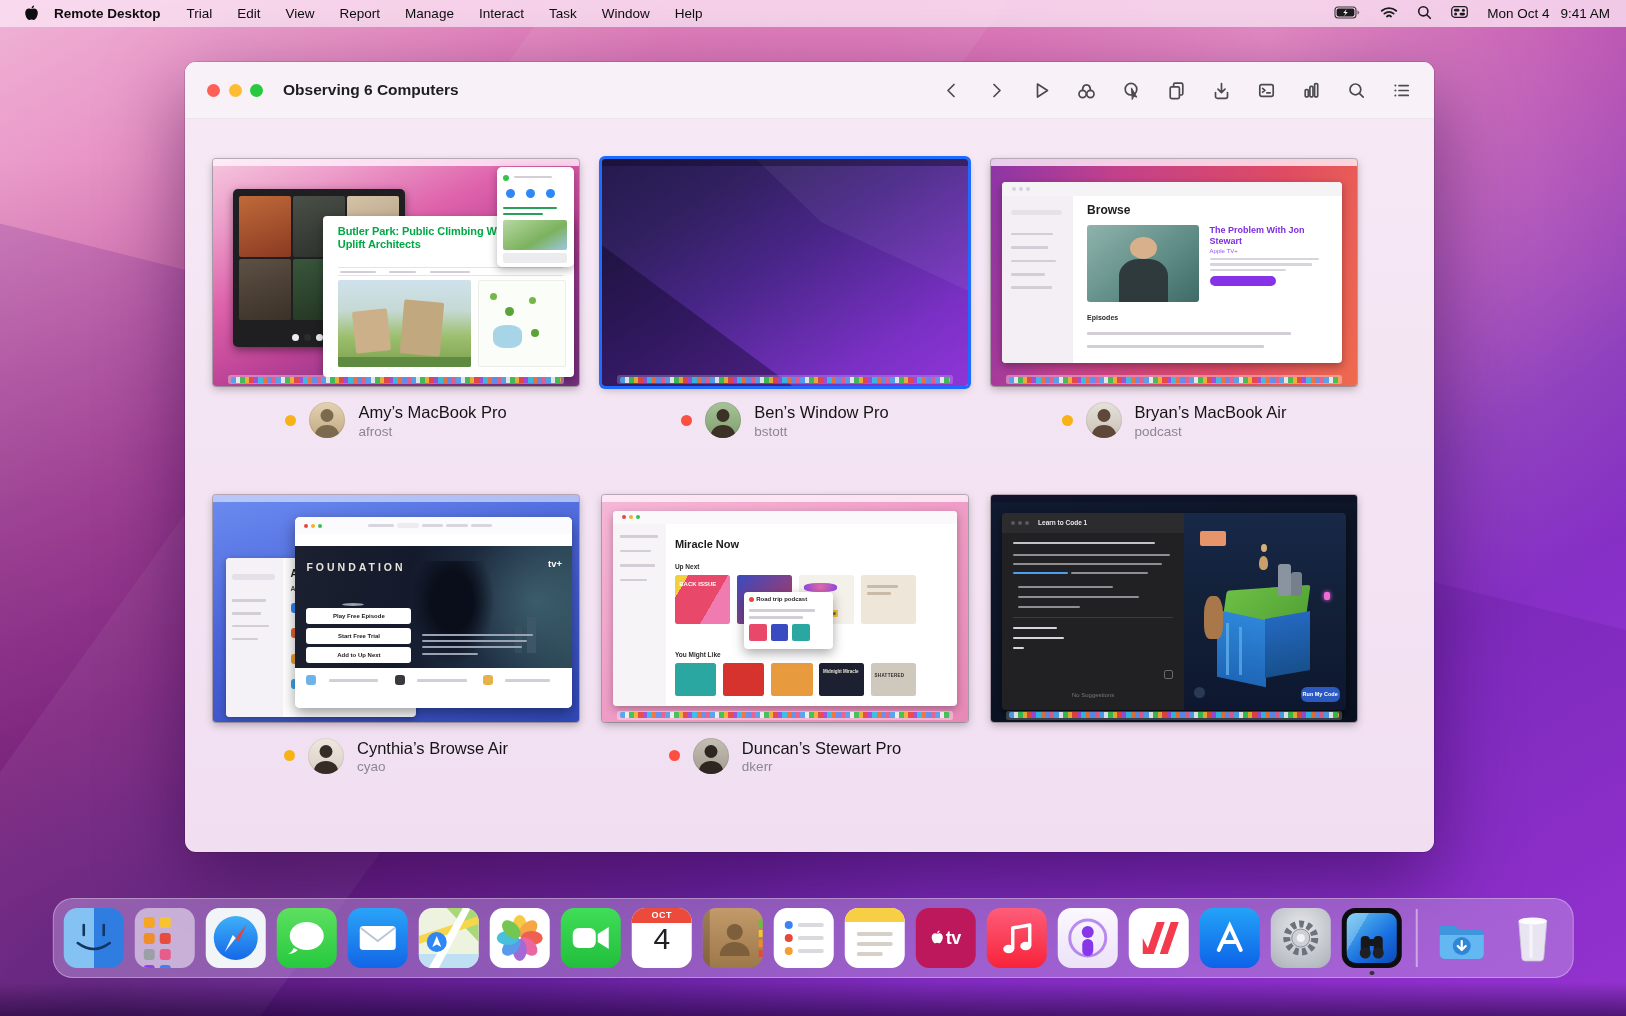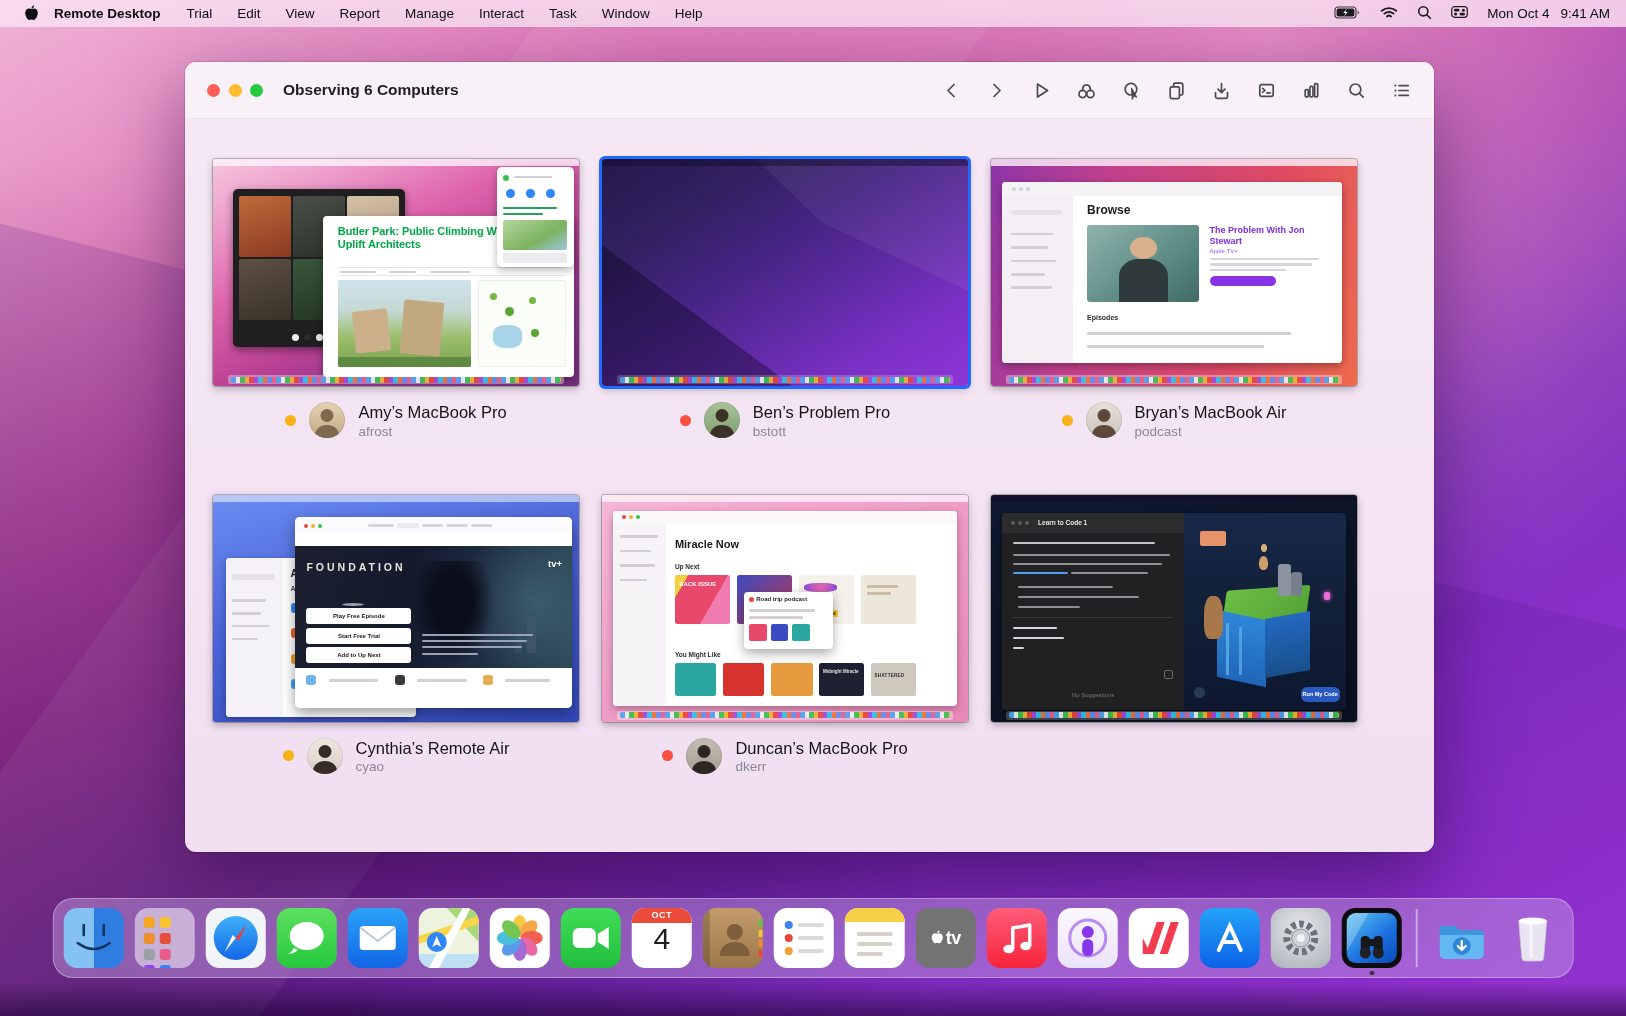--- a/index.html
+++ b/index.html
@@ -355,21 +355,21 @@
           <div class="mm dark"></div>
           <div class="mdock dark"></div>
         </div>
         <div class="label">
           <span class="sdot" style="background: rgb(251, 79, 66);"></span>
           <span class="avatar av1"><svg viewBox="0 0 36 36" width="36" height="36">
                 <circle cx="18" cy="13.5" r="6.5" fill="currentColor"></circle>
                 <path d="M5.5 36C5.5 27 11 23 18 23s12.5 4 12.5 13z" fill="currentColor"></path>
               </svg></span>
           <div>
-            <div class="cname">Ben’s Problem Pro</div>
+            <div class="cname">Ben’s Window Pro</div>
             <div class="cuser">bstott</div>
           </div>
         </div>
       </div>
 
       <div class="card">
         <div class="thumb t3">
           <div class="mm"></div>
           <div class="pod-win">
             <div class="ab" style="left:0;right:0;top:0;height:8%;background:#f6f3f7;display:flex;align-items:center;gap:3px;padding-left:3%;">
@@ -482,21 +482,21 @@
             </div>
           </div>
         </div>
         <div class="label">
           <span class="sdot" style="background: rgb(246, 178, 23);"></span>
           <span class="avatar av3"><svg viewBox="0 0 36 36" width="36" height="36">
                 <circle cx="18" cy="13.5" r="6.5" fill="currentColor"></circle>
                 <path d="M5.5 36C5.5 27 11 23 18 23s12.5 4 12.5 13z" fill="currentColor"></path>
               </svg></span>
           <div>
-            <div class="cname">Cynthia’s Remote Air</div>
+            <div class="cname">Cynthia’s Browse Air</div>
             <div class="cuser">cyao</div>
           </div>
         </div>
       </div>
 
       <div class="card">
         <div class="thumb t5">
           <div class="mm"></div>
           <div class="mu-win">
             <div class="ab" style="left:0;right:0;top:0;height:7%;background:#fbf8fc;display:flex;align-items:center;gap:3px;padding-left:2.5%;">
@@ -546,21 +546,21 @@
           </div>
           <div class="mdock"></div>
         </div>
         <div class="label">
           <span class="sdot" style="background: rgb(251, 79, 66);"></span>
           <span class="avatar av4"><svg viewBox="0 0 36 36" width="36" height="36">
                 <circle cx="18" cy="13.5" r="6.5" fill="currentColor"></circle>
                 <path d="M5.5 36C5.5 27 11 23 18 23s12.5 4 12.5 13z" fill="currentColor"></path>
               </svg></span>
           <div>
-            <div class="cname">Duncan’s MacBook Pro</div>
+            <div class="cname">Duncan’s Stewart Pro</div>
             <div class="cuser">dkerr</div>
           </div>
         </div>
       </div>
 
       <div class="card">
         <div class="thumb t6">
           <div class="mm dark"></div>
           <div class="pg-win">
             <div class="pg-left">
@@ -729,21 +729,21 @@
     </div>
     <div class="dock-item">
       <div class="di" style="background:#fff;">
         <div style="position:absolute;top:0;left:0;right:0;height:14px;background:#f7cf45;"></div>
         <span style="position:absolute;left:12px;top:24px;width:36px;height:3.5px;border-radius:2px;background:#d5d0c8;"></span>
         <span style="position:absolute;left:12px;top:34px;width:36px;height:3.5px;border-radius:2px;background:#d5d0c8;"></span>
         <span style="position:absolute;left:12px;top:44px;width:26px;height:3.5px;border-radius:2px;background:#d5d0c8;"></span>
       </div>
     </div>
     <div class="dock-item">
-      <div class="di" style="background:#737373;">
+      <div class="di" style="background:#be185d;">
         <div class="tv-label">
             <svg width="13" height="16" viewBox="0 0 36 44">
               <path fill="#fff" d="M18 10c2 0 4-1.4 6-1.4 4.6 0 9.4 3.6 9.4 10.6 0 8.6-5.8 17.4-9.8 17.4-2 0-3.2-1.2-5.6-1.2s-3.8 1.2-5.8 1.2C8.2 36.6 2.6 27.8 2.6 19.2c0-7 4.8-10.6 9.4-10.6 2 0 4 1.4 6 1.4z"></path>
               <path fill="#fff" d="M18 8.6c-.2-3.8 2.8-7 6.4-7.4.4 3.6-2.8 7.2-6.4 7.4z"></path>
             </svg>
             <span>tv</span>
           </div>
       </div>
     </div>
     <div class="dock-item">

